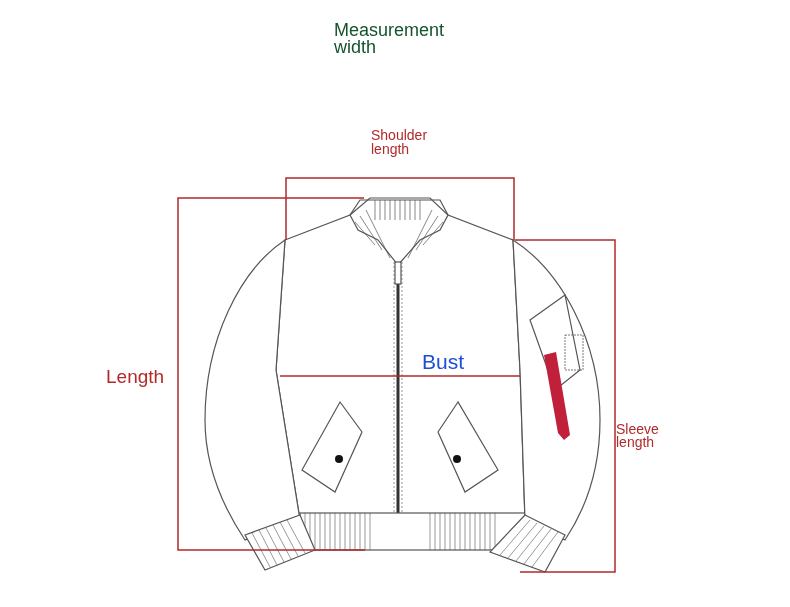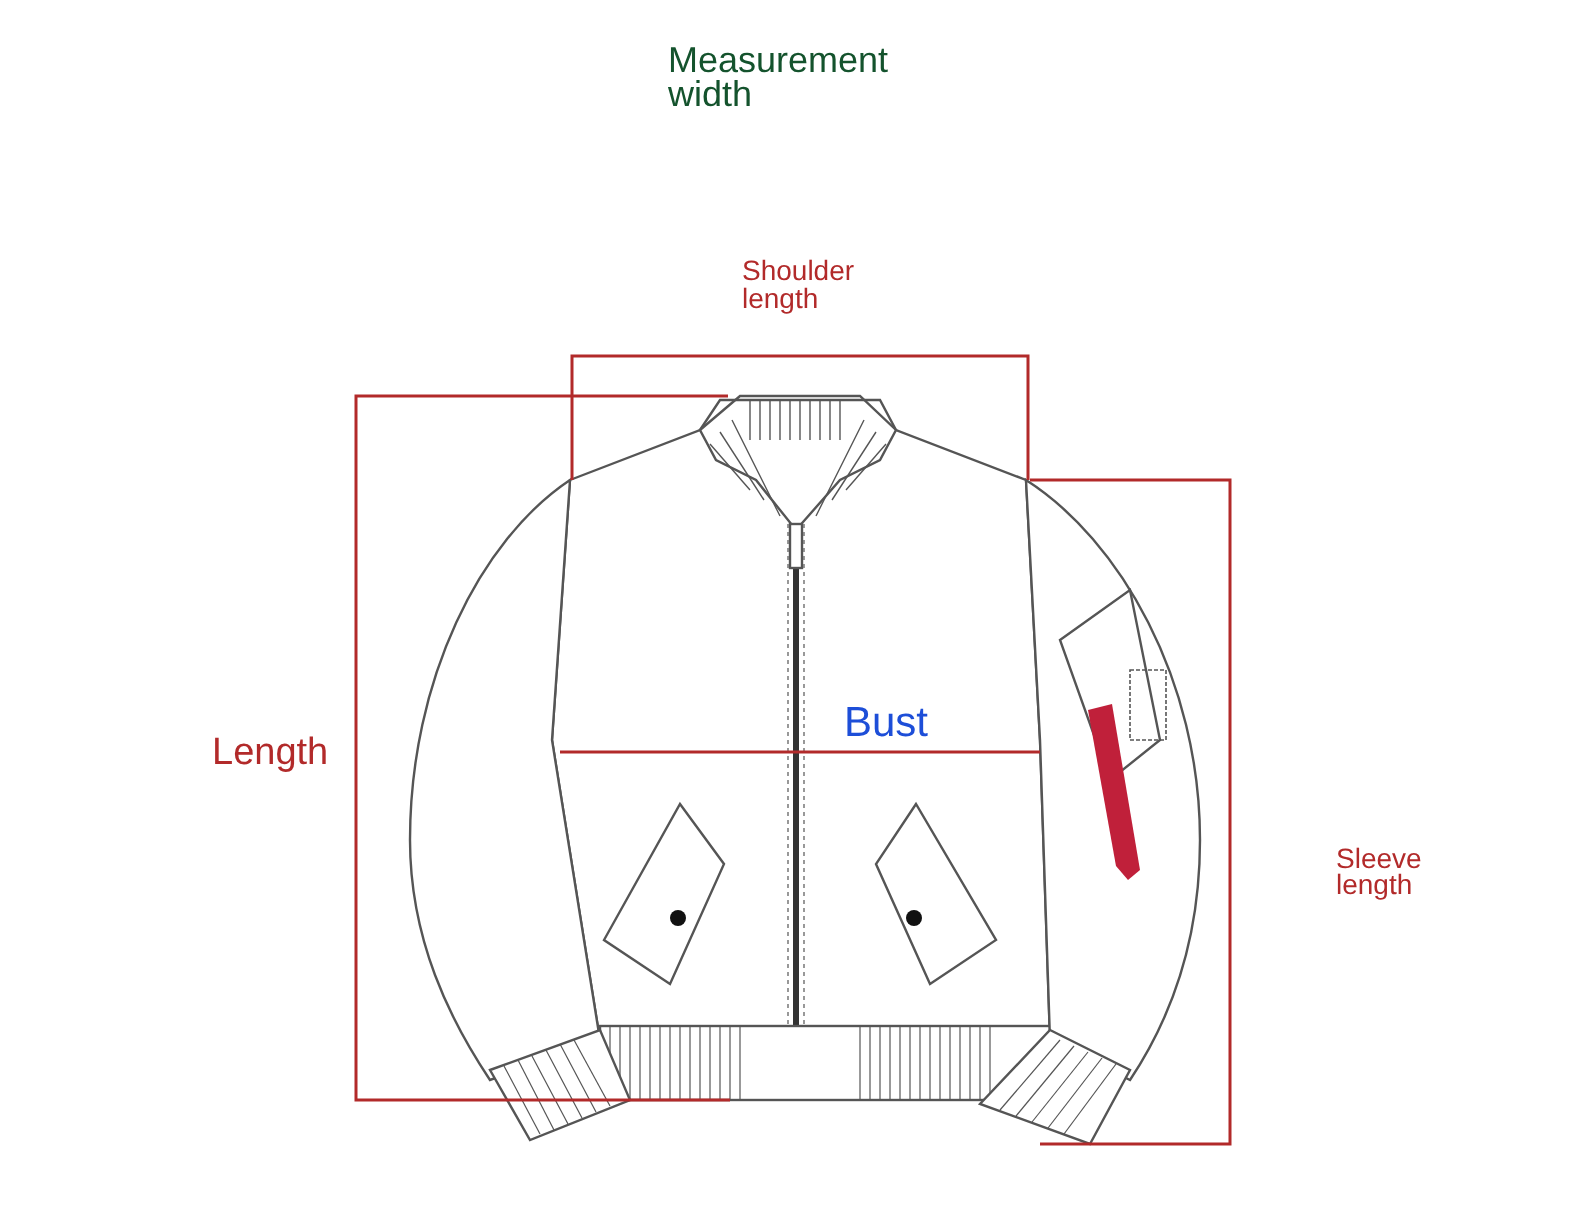--- a/index.html
+++ b/index.html
@@ -2,21 +2,21 @@
 <html><head>
 <meta charset="utf-8">
 <style>
   html,body{margin:0;padding:0;background:#ffffff;}
   body{width:790px;height:607px;position:relative;overflow:hidden;font-family:"Liberation Sans",sans-serif;}
   .title{position:absolute;left:334px;top:22px;font-size:18px;line-height:17px;color:#14532d;}
   .lbl{position:absolute;color:#b22a2a;font-family:"Liberation Sans",sans-serif;}
   .shoulder{left:371px;top:128px;font-size:14px;line-height:14px;}
   .length{left:106px;top:366px;font-size:19px;}
   .bust{left:422px;top:350px;font-size:21px;color:#1d4ed8;}
-  .sleeve{left:668px;top:423px;font-size:14px;line-height:13px;}
+  .sleeve{left:616px;top:423px;font-size:14px;line-height:13px;}
   svg{position:absolute;left:0;top:0;}
 </style>
 </head>
 <body>
 
 <div class="title">
   <div>Measurement</div>
   <div>width</div>
 </div>
 

